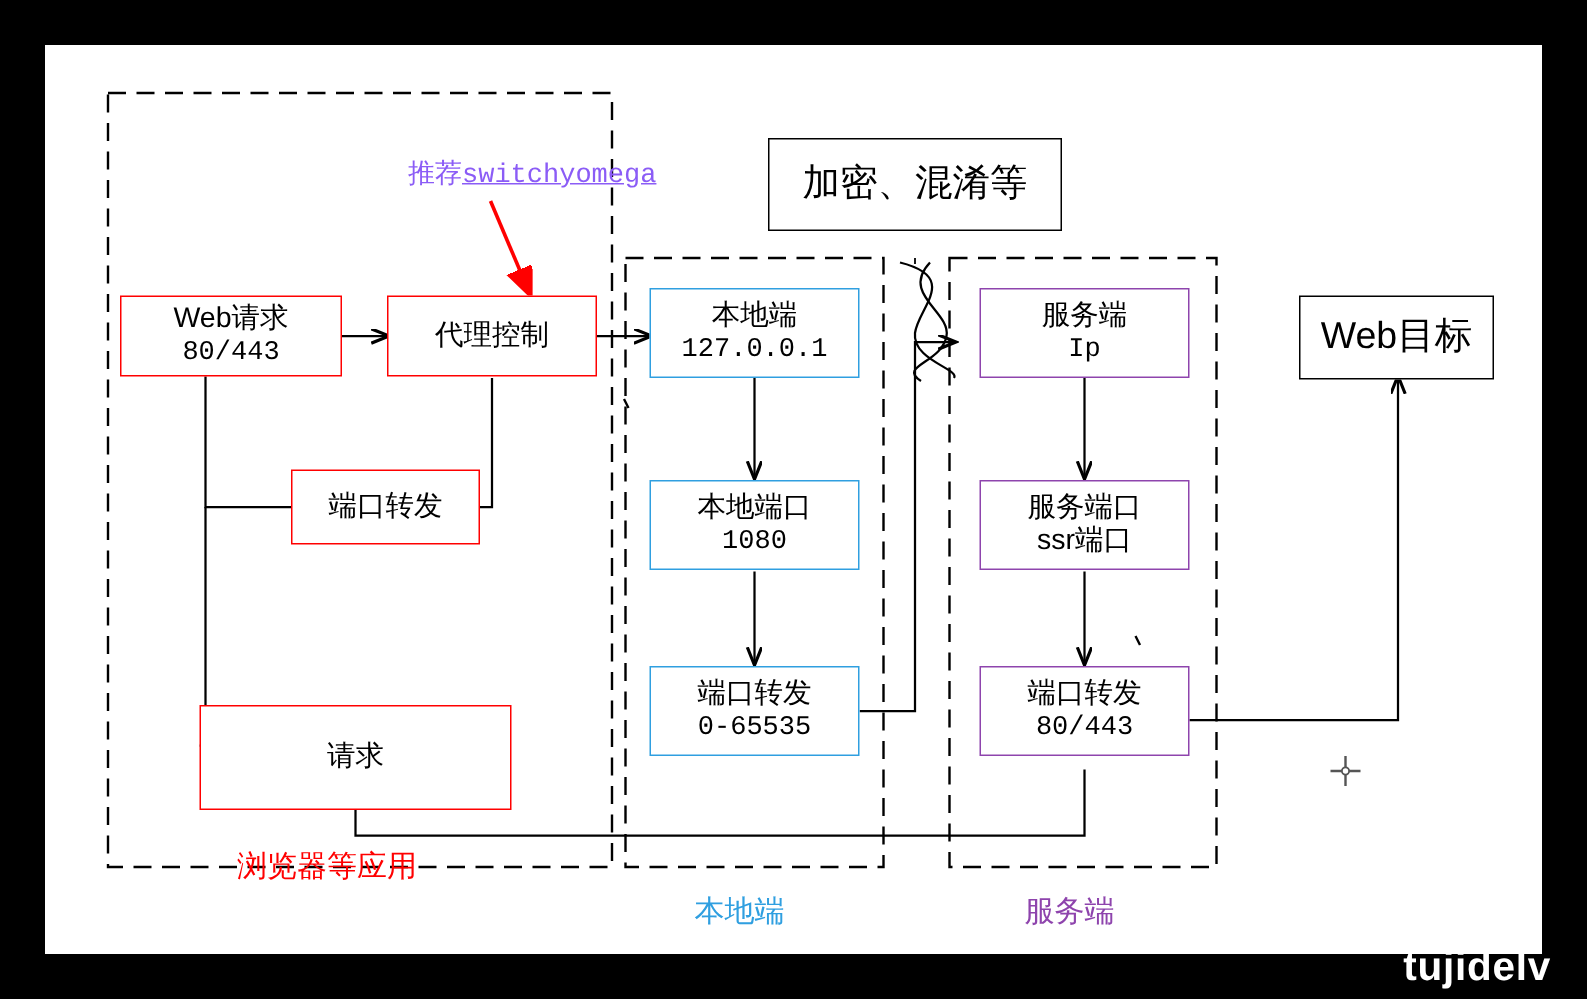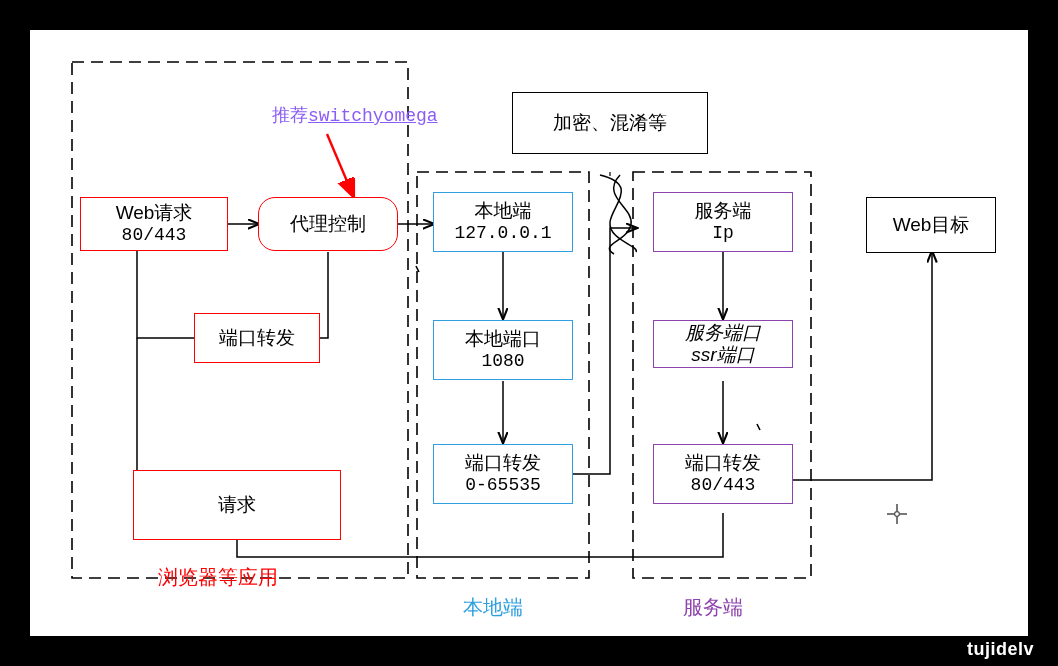--- a/index.html
+++ b/index.html
@@ -47,21 +47,21 @@
     font-family: "Liberation Sans", sans-serif;
     color: #000000;
   }
   .node .l1, .node .l2 {
     display: block;
     white-space: nowrap;
   }
   .red-node { border: 1.6px solid #ff0000; font-size: 19px; }
   .blue-node { border: 1.6px solid #2f9fe0; font-size: 19px; }
   .purple-node { border: 1.6px solid #8e44ad; font-size: 19px; }
-  .black-node { border: 1.6px solid #000000; font-size: 19px; }
+  .black-node { border: 1.6px solid #000000; font-size: 25px; }
 
   .mono { font-family: "Liberation Mono", monospace; font-size: 18px; }
 
   .group-label {
     position: absolute;
     font-size: 20px;
     white-space: nowrap;
     font-family: "Liberation Sans", sans-serif;
   }
   .label-red { color: #ff0000; }
@@ -77,21 +77,21 @@
   }
   .callout .cw {
     font-family: "Liberation Mono", monospace;
     text-decoration: underline;
   }
   .watermark {
     position: absolute;
     right: 24px;
     bottom: 6px;
     color: #ffffff;
-    font-size: 18px;
+    font-size: 27px;
     font-weight: bold;
     font-family: "Liberation Sans", sans-serif;
     letter-spacing: 0.5px;
   }
   .cursor {
     position: absolute;
     width: 22px;
     height: 22px;
   }
 </style>
@@ -148,21 +148,21 @@
 
     <line x1="416" y1="266" x2="419" y2="272" stroke="#000000" stroke-width="1.6"></line>
     <line x1="757" y1="424" x2="760" y2="430" stroke="#000000" stroke-width="1.6"></line>
   </svg>
 
   <div class="node red-node" style="left:80px; top:197px; width:148px; height:54px;">
     <span class="l1">Web请求</span>
     <span class="l2 mono">80/443</span>
   </div>
 
-  <div class="node red-node" style="left:258px; top:197px; width:140px; height:54px;border-radius:17px;">
+  <div class="node red-node" style="left:258px; top:197px; width:140px; height:54px;">
     <span class="l1">代理控制</span>
   </div>
 
   <div class="node red-node" style="left:194px; top:313px; width:126px; height:50px;">
     <span class="l1">端口转发</span>
   </div>
 
   <div class="node red-node" style="left:133px; top:470px; width:208px; height:70px;">
     <span class="l2">请求</span>
   </div>
@@ -184,21 +184,21 @@
   <div class="node blue-node" style="left:433px; top:444px; width:140px; height:60px;">
     <span class="l1">端口转发</span>
     <span class="l2 mono">0-65535</span>
   </div>
 
   <div class="node purple-node" style="left:653px; top:192px; width:140px; height:60px;">
     <span class="l1">服务端</span>
     <span class="l2 mono">Ip</span>
   </div>
 
-  <div class="node purple-node" style="left:653px; top:320px; width:140px; height:48px;font-style:italic;">
+  <div class="node purple-node" style="left:653px; top:320px; width:140px; height:60px;">
     <span class="l1">服务端口</span>
     <span class="l2">ssr端口</span>
   </div>
 
   <div class="node purple-node" style="left:653px; top:444px; width:140px; height:60px;">
     <span class="l1">端口转发</span>
     <span class="l2 mono">80/443</span>
   </div>
 
   <div class="node black-node" style="left:866px; top:197px; width:130px; height:56px;">

